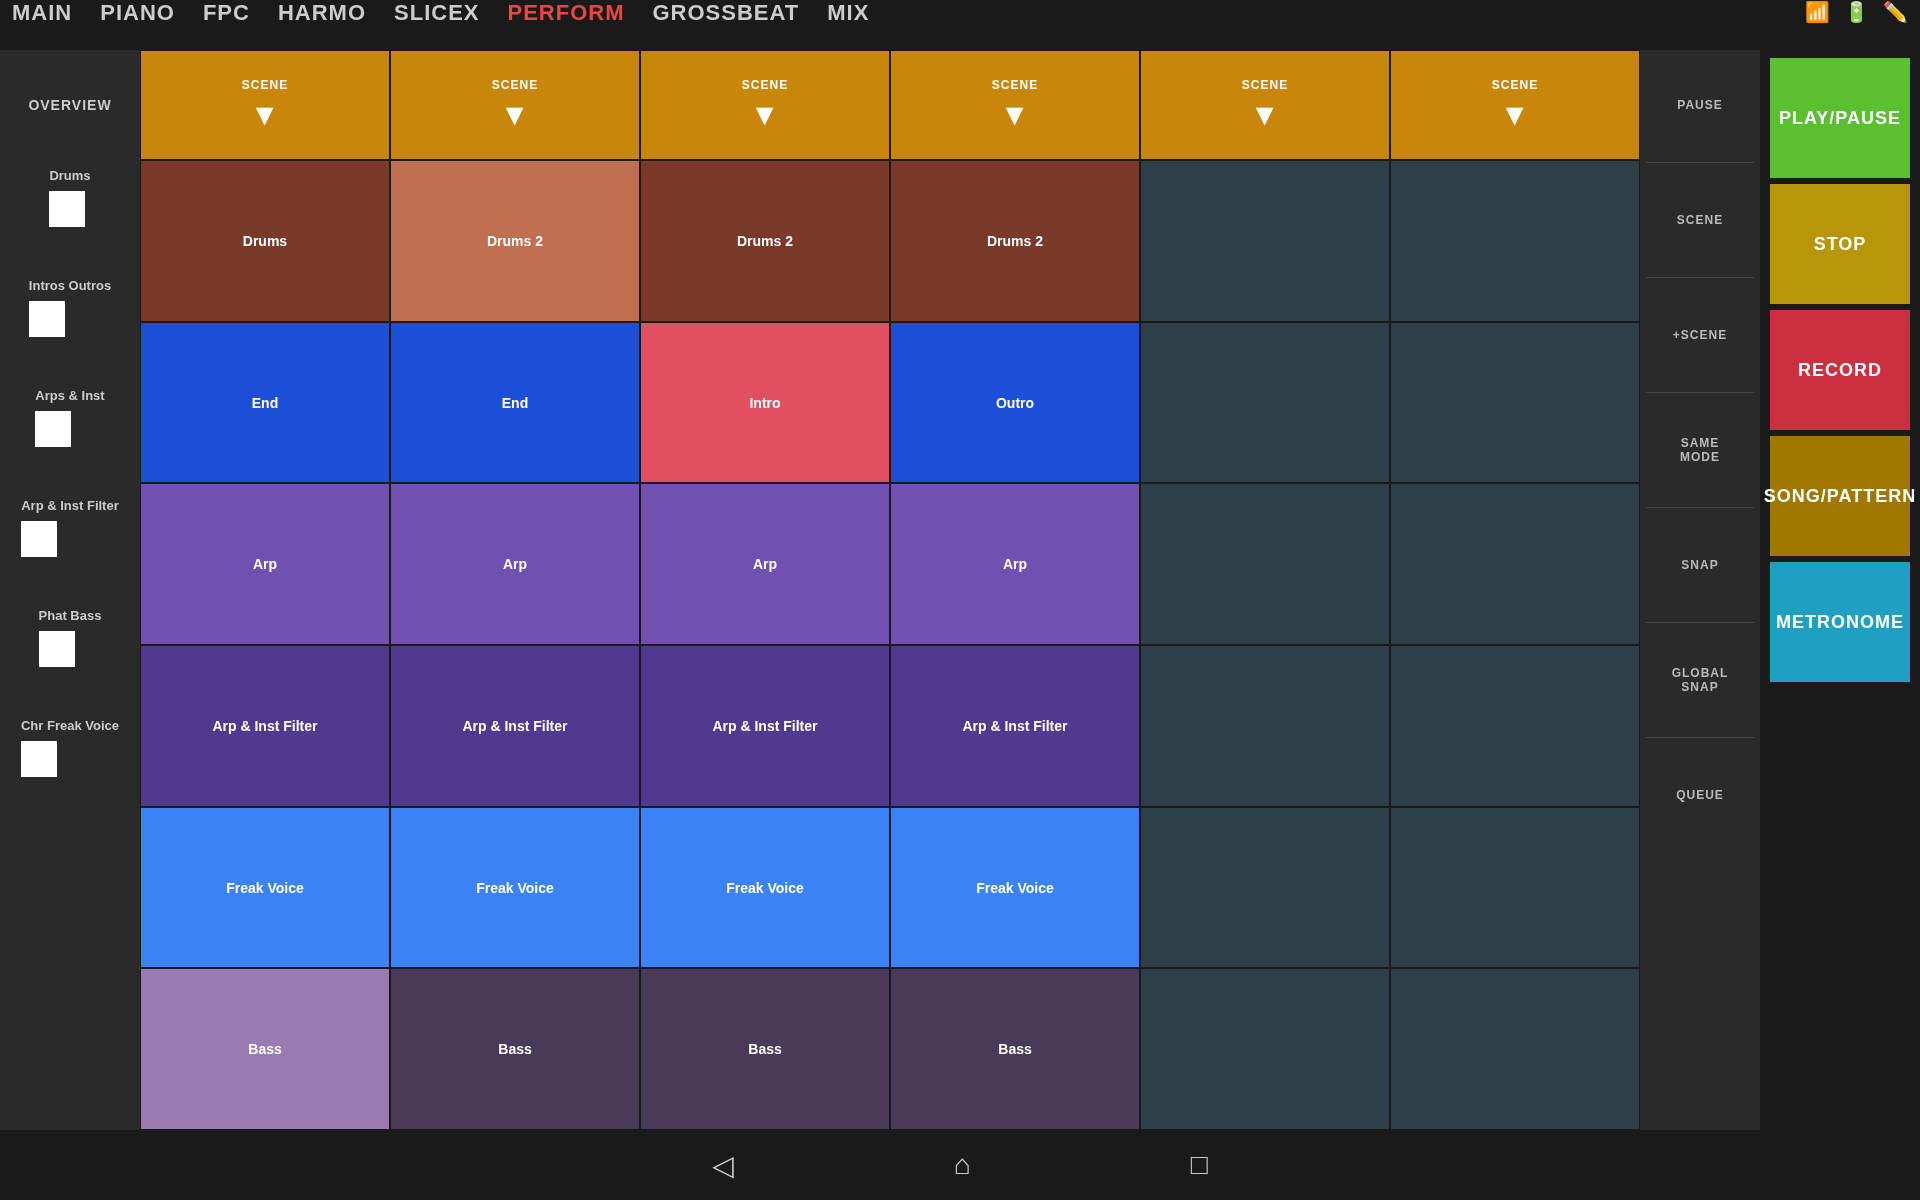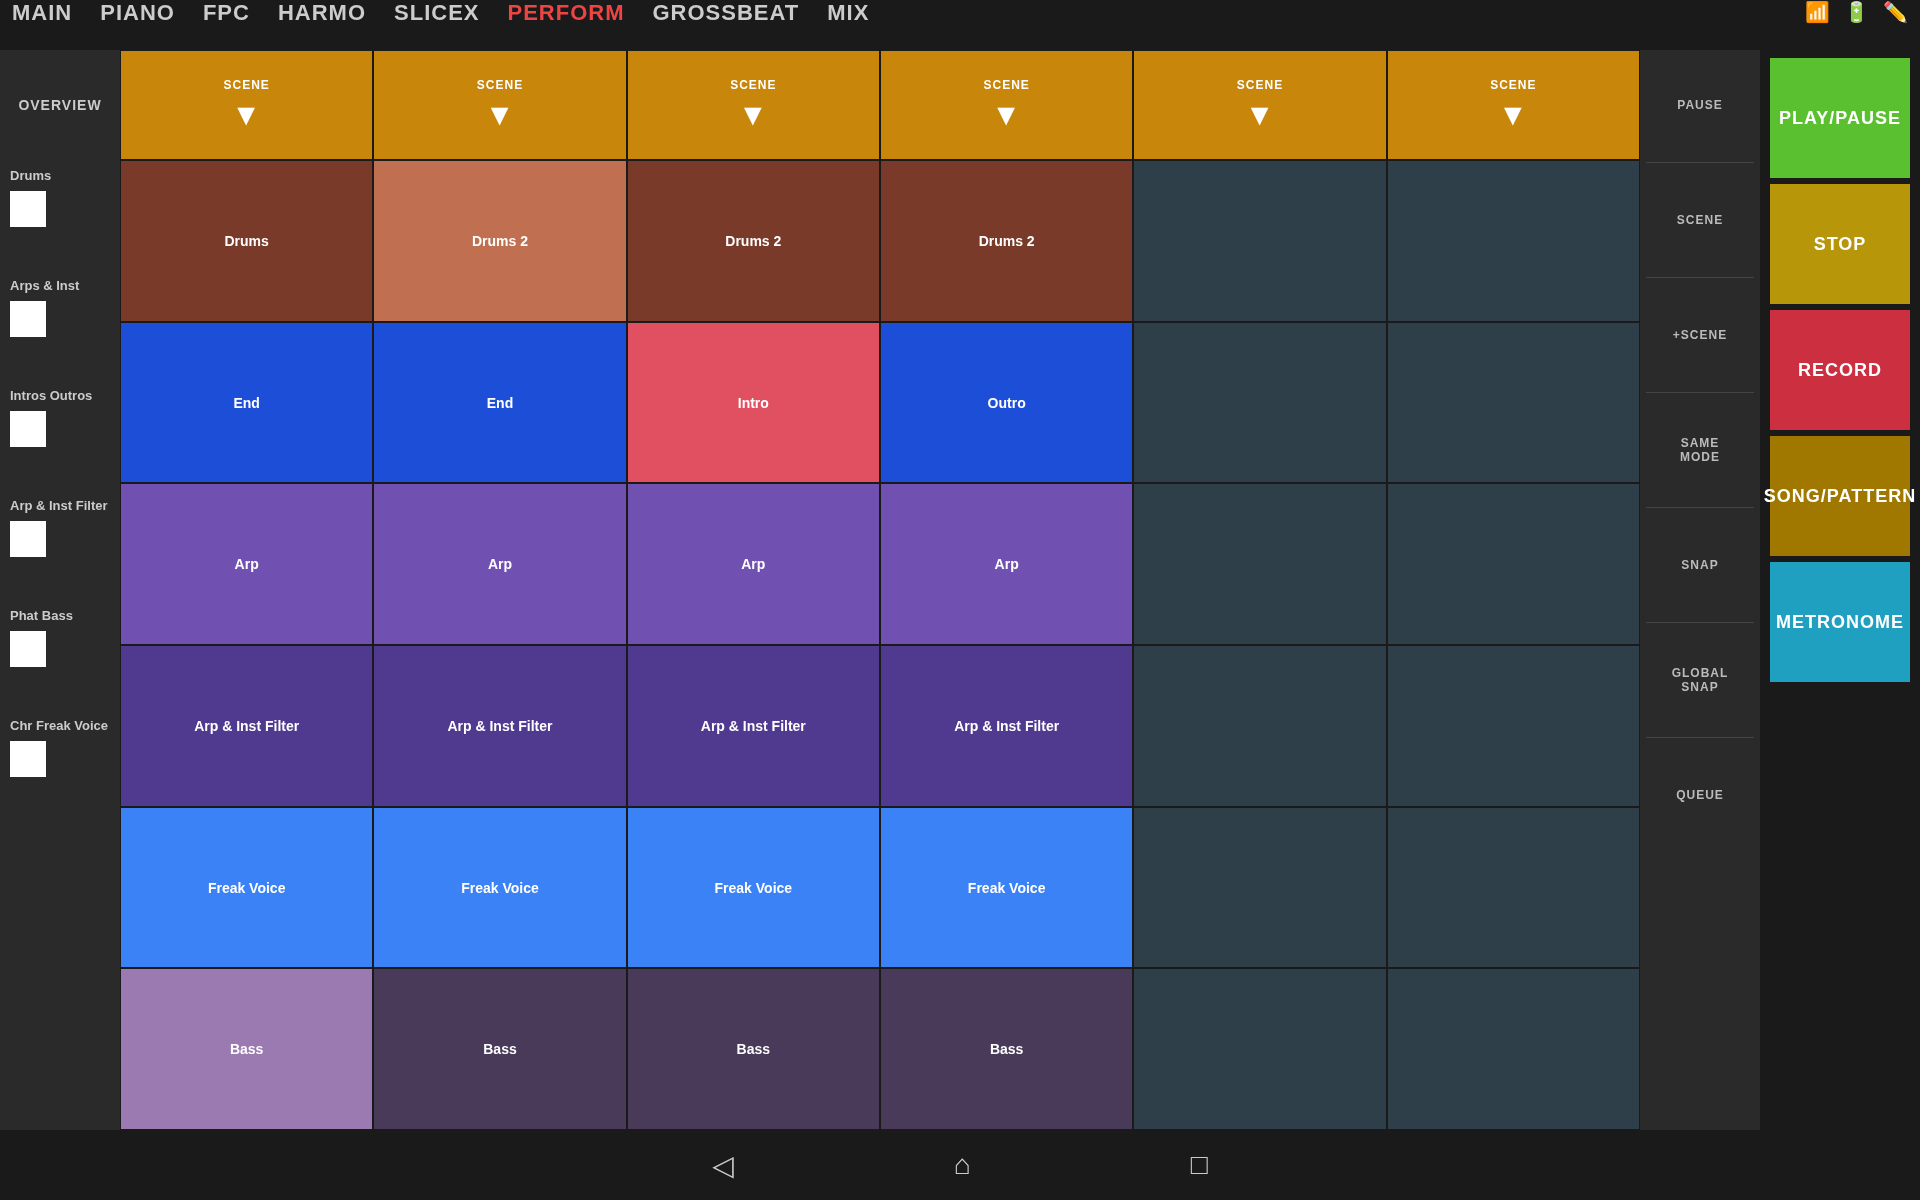--- a/index.html
+++ b/index.html
@@ -57,25 +57,26 @@
 
     
     #grid-area {
       display: flex;
       flex: 1;
       overflow: hidden;
     }
 
     
     #row-labels {
-      width: 120px;
+      width: 140px;
       flex-shrink: 0;
       display: flex;
       flex-direction: column;
       background: #2a2a2a;
+      align-items: center;
     }
     .row-label {
       display: flex;
       flex-direction: column;
       align-items: flex-start;
       justify-content: flex-start;
       padding: 8px 10px;
       color: #ccc;
       font-size: 13px;
       font-weight: bold;
@@ -268,26 +269,26 @@
   <div id="grid-area">
 
     <div id="row-labels">
       <div class="row-label row-label-overview">
         <span>OVERVIEW</span>
       </div>
       <div class="row-label row-label-drums">
         <span>Drums</span>
         <div class="white-box"></div>
       </div>
+      <div class="row-label row-label-intros">
+        <span>Intros Outros</span>
+        <div class="white-box"></div>
+      </div>
       <div class="row-label row-label-arps">
         <span>Arps &amp; Inst</span>
-        <div class="white-box"></div>
-      </div>
-      <div class="row-label row-label-intros">
-        <span>Intros Outros</span>
         <div class="white-box"></div>
       </div>
       <div class="row-label row-label-arpfilter">
         <span>Arp &amp; Inst Filter</span>
         <div class="white-box"></div>
       </div>
       <div class="row-label row-label-bass">
         <span>Phat Bass</span>
         <div class="white-box"></div>
       </div>

